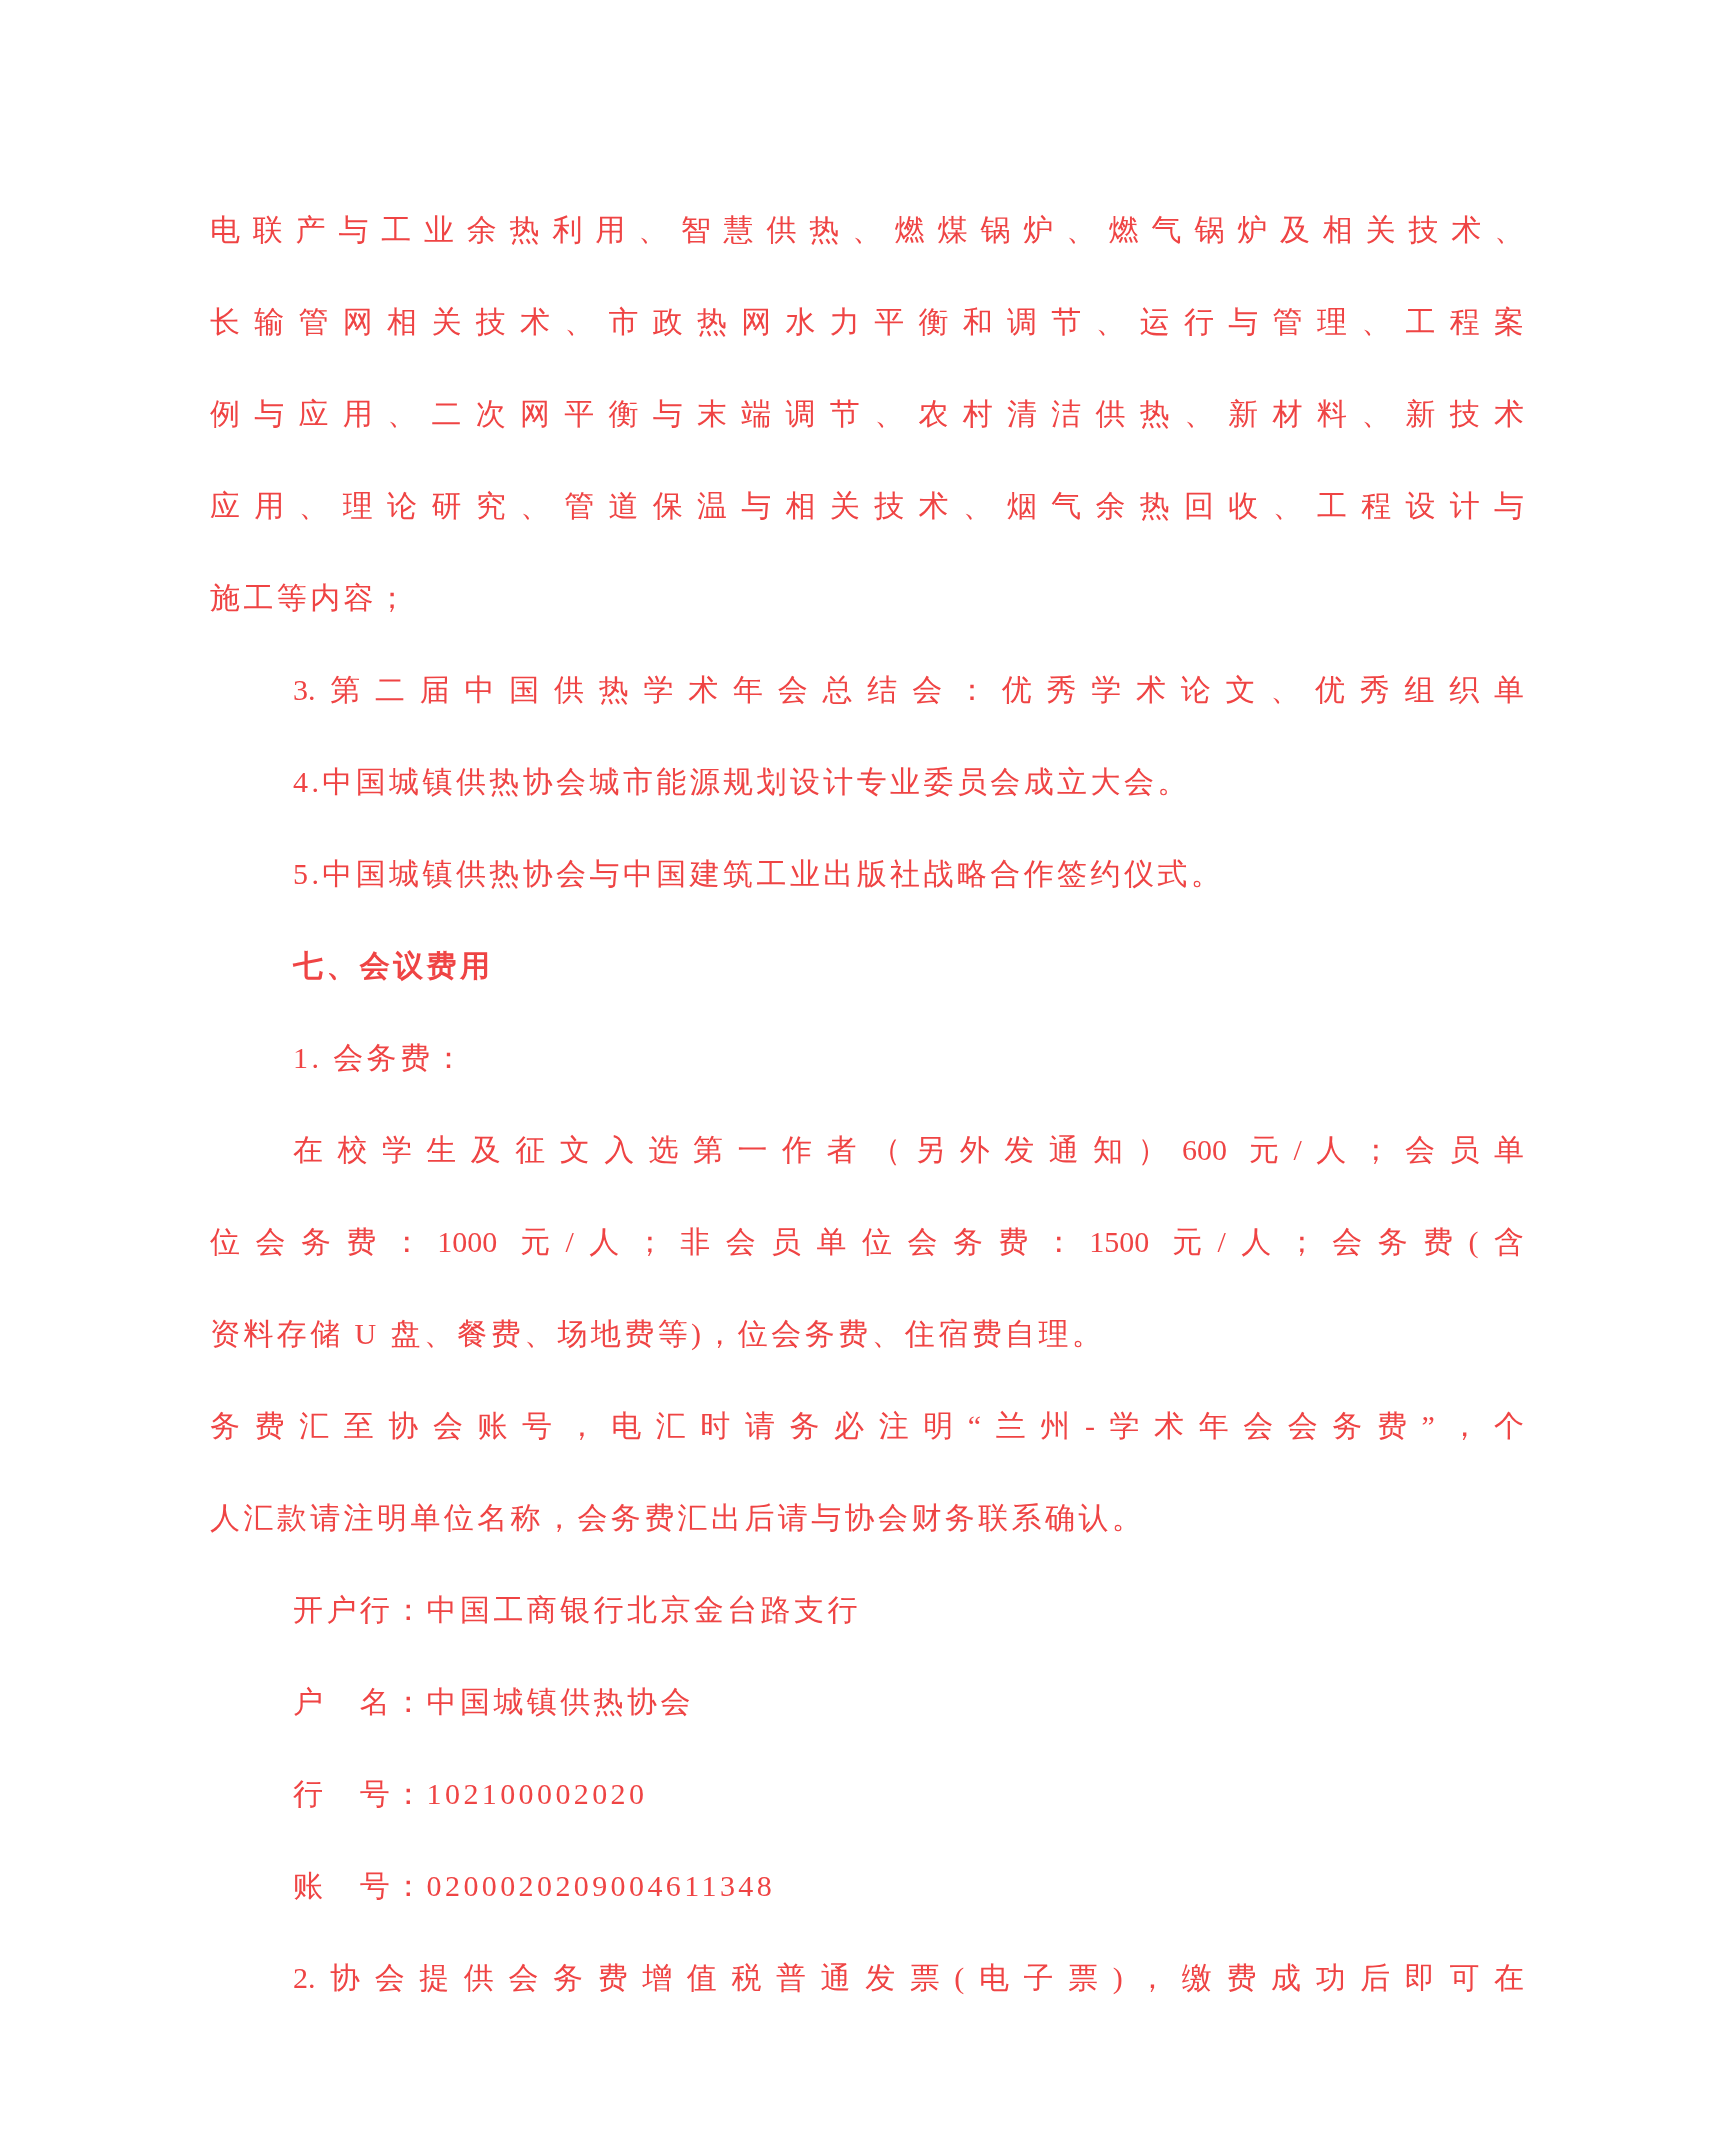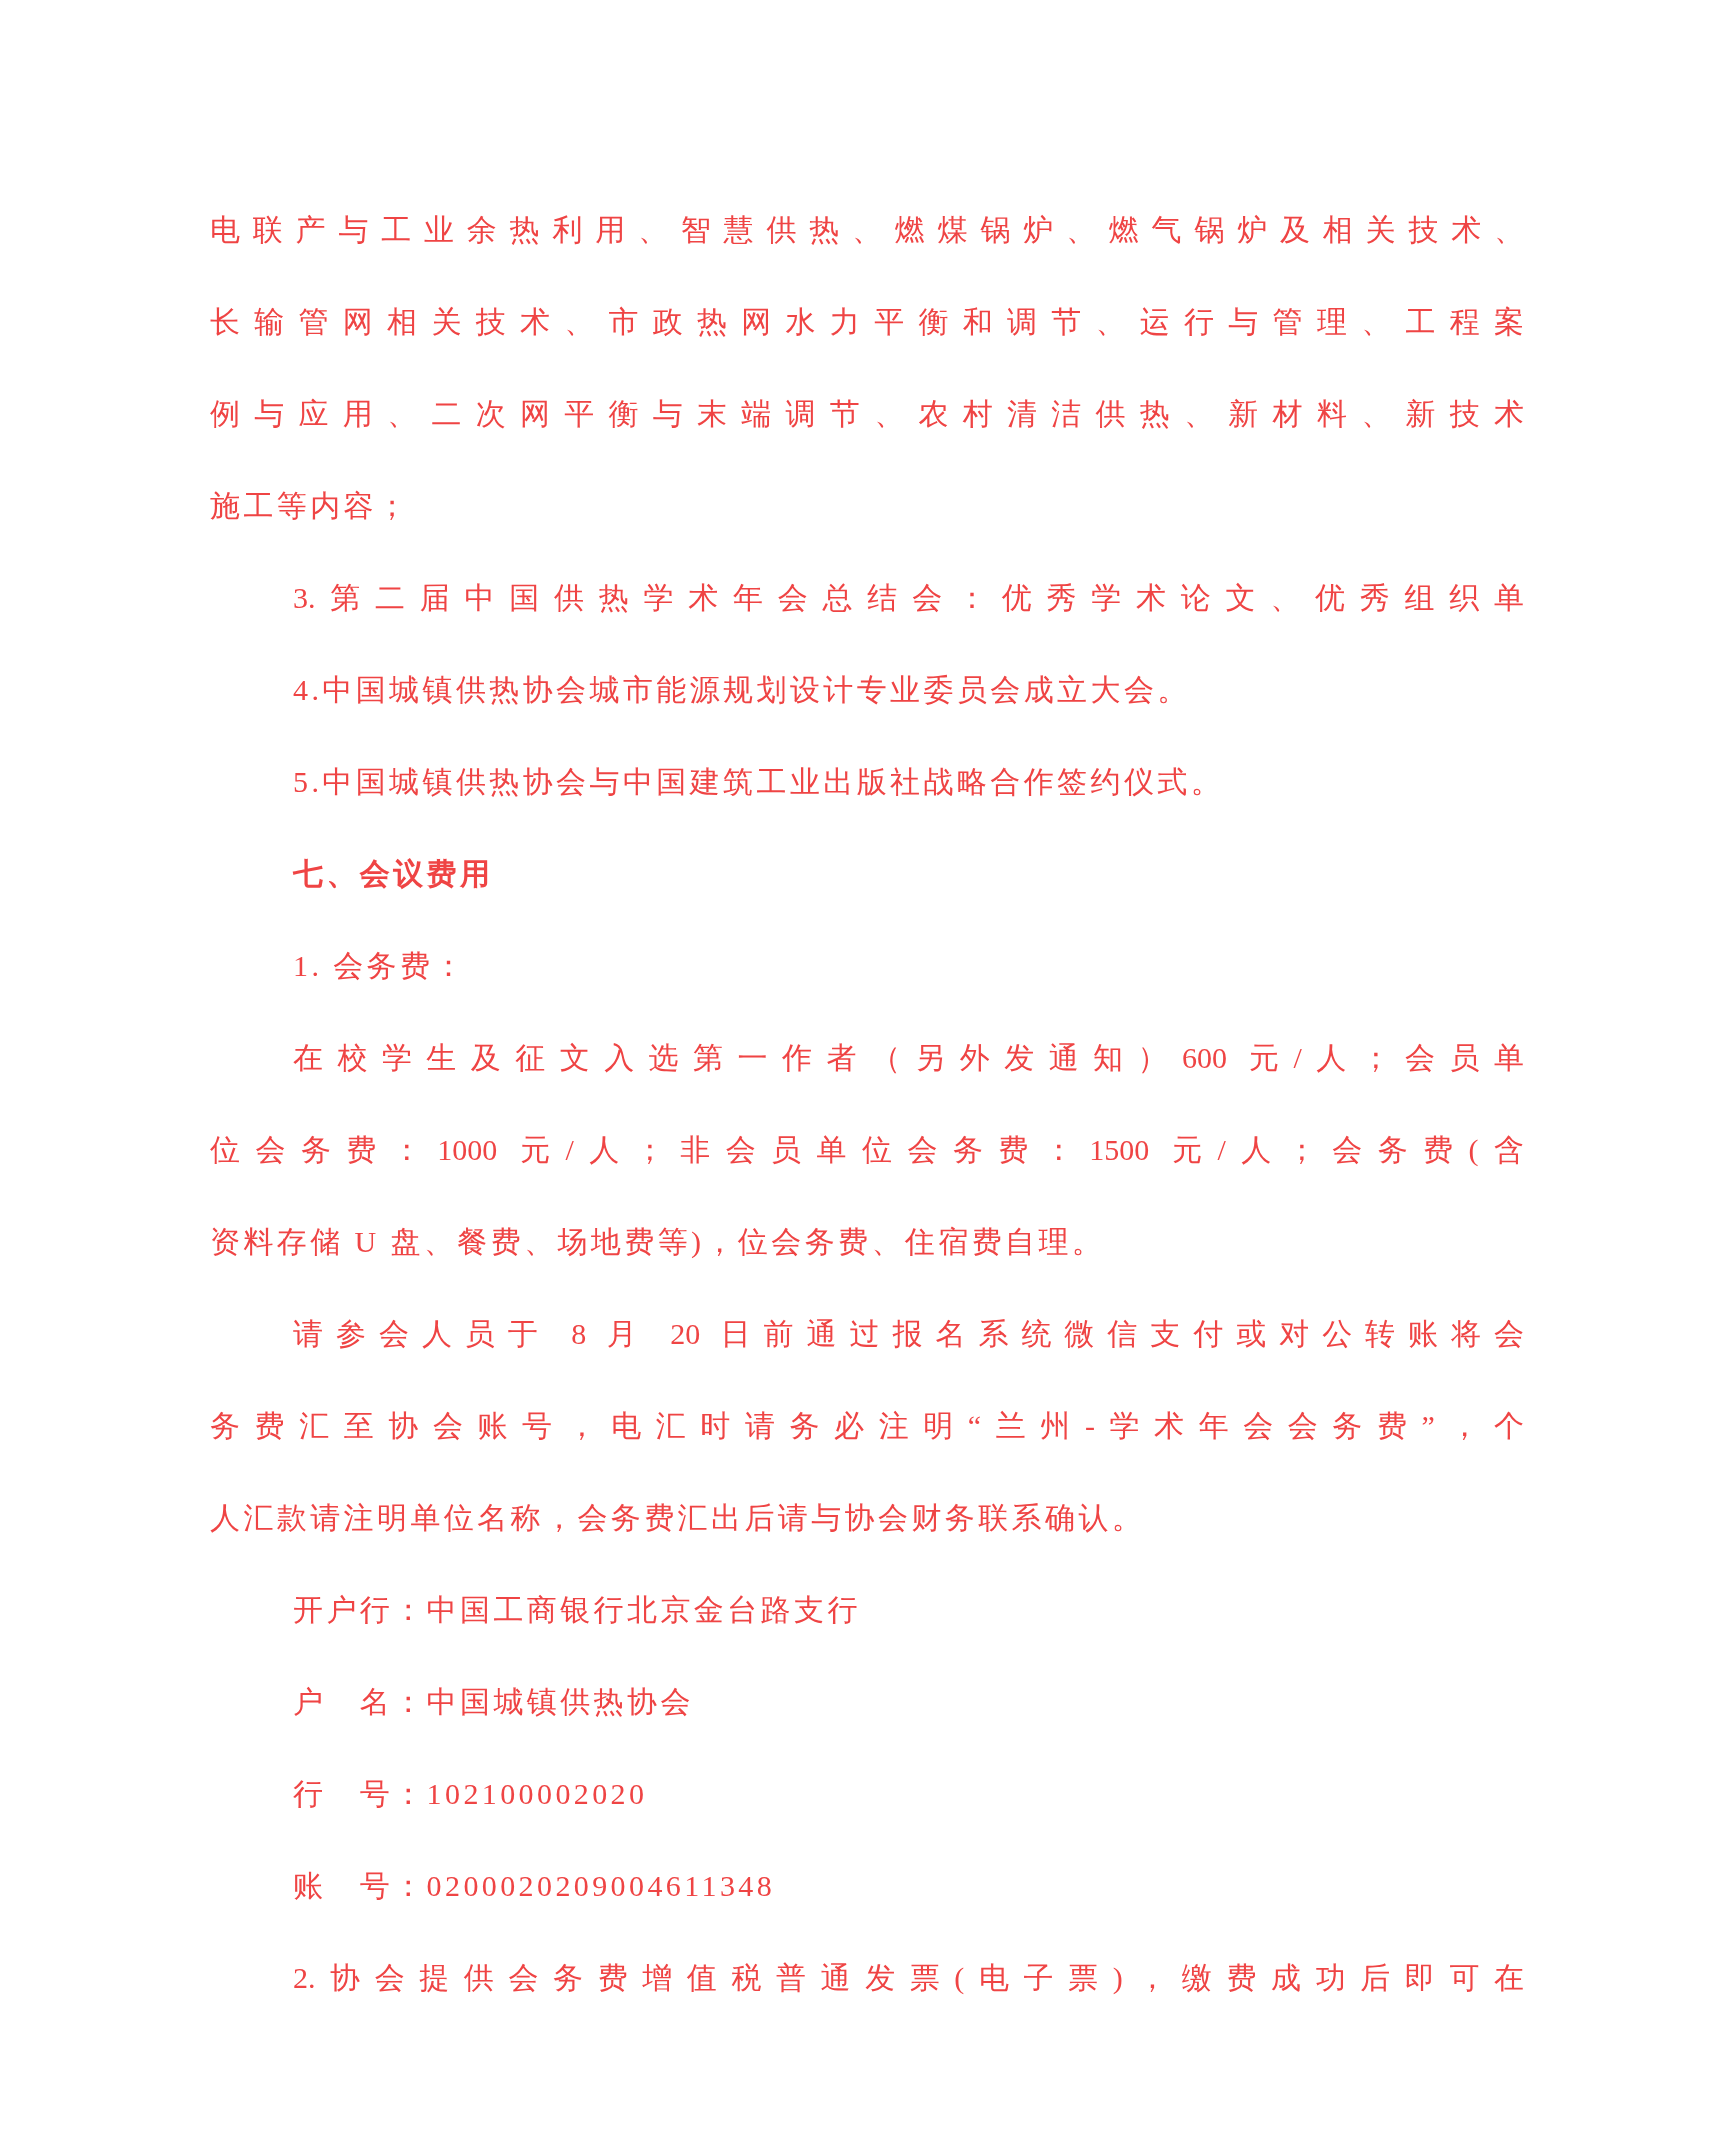--- a/index.html
+++ b/index.html
@@ -46,30 +46,30 @@
   }
 </style>
 </head>
 <body>
 
 <div class="page">
   <div class="content">
     <div class="line j">电联产与工业余热利用、智慧供热、燃煤锅炉、燃气锅炉及相关技术、</div>
     <div class="line j">长输管网相关技术、市政热网水力平衡和调节、运行与管理、工程案</div>
     <div class="line j">例与应用、二次网平衡与末端调节、农村清洁供热、新材料、新技术</div>
+    <div class="line j">应用、理论研究、管道保温与相关技术、烟气余热回收、工程设计与</div>
     <div class="line">施工等内容；</div>
     <div class="line j ind">3.第二届中国供热学术年会总结会：优秀学术论文、优秀组织单</div>
     <div class="line ind">4.中国城镇供热协会城市能源规划设计专业委员会成立大会。</div>
     <div class="line ind">5.中国城镇供热协会与中国建筑工业出版社战略合作签约仪式。</div>
     <div class="line ind bold">七、会议费用</div>
     <div class="line ind">1. 会务费：</div>
     <div class="line j ind">在校学生及征文入选第一作者（另外发通知）600 元/人；会员单</div>
     <div class="line j">位会务费：1000 元/人；非会员单位会务费：1500 元/人；会务费(含</div>
     <div class="line">资料存储 U 盘、餐费、场地费等)，位会务费、住宿费自理。</div>
-    <div class="line j ind">请参会人员于 8 月 20 日前通过报名系统微信支付或对公转账将会</div>
     <div class="line j">务费汇至协会账号，电汇时请务必注明“兰州-学术年会会务费”，个</div>
     <div class="line">人汇款请注明单位名称，会务费汇出后请与协会财务联系确认。</div>
     <div class="line ind">开户行：中国工商银行北京金台路支行</div>
     <div class="line ind">户　名：中国城镇供热协会</div>
     <div class="line ind">行　号：102100002020</div>
     <div class="line ind">账　号：0200020209004611348</div>
     <div class="line j ind">2.协会提供会务费增值税普通发票(电子票)，缴费成功后即可在</div>
 
   </div>
 </div>

